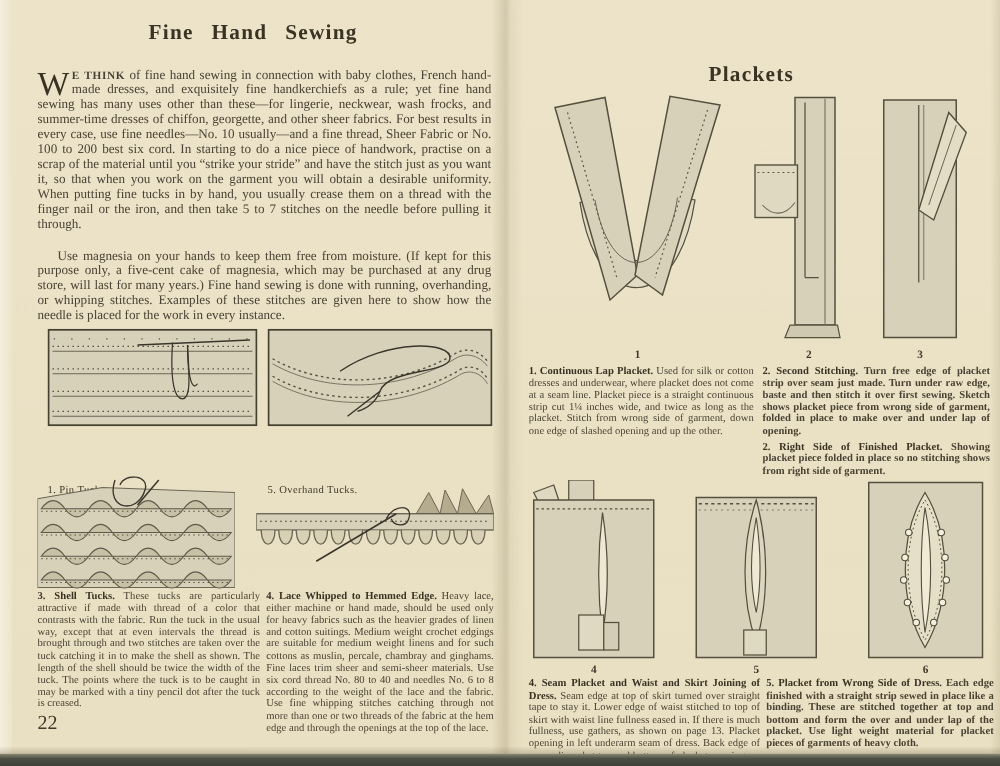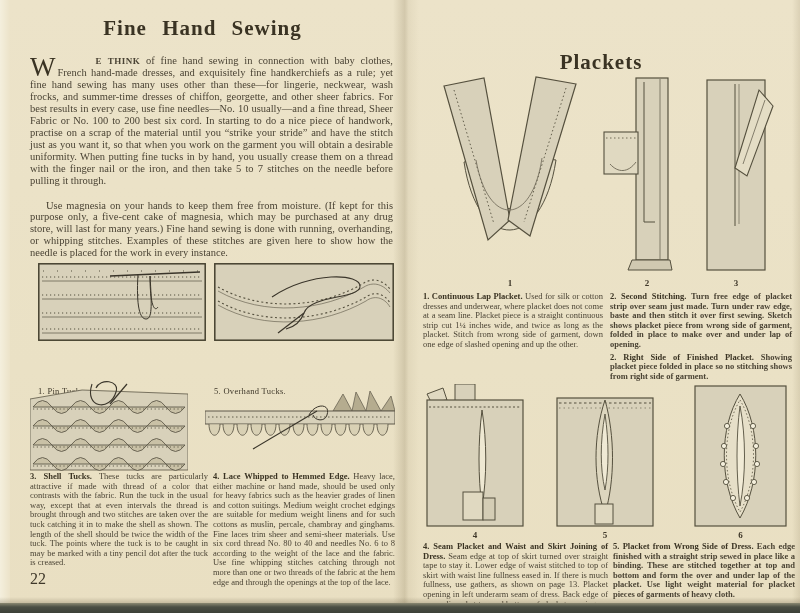--- a/index.html
+++ b/index.html
@@ -17,28 +17,28 @@
   .bottom-band{position:absolute;left:0;bottom:0;width:800px;height:10px;
                background:linear-gradient(180deg,#8a8872 0%,#4a4e44 40%,#3c4038 100%);}
   .bottom-shadow{position:absolute;left:0;bottom:10px;width:800px;height:6px;
                background:linear-gradient(180deg,rgba(90,80,55,0),rgba(90,80,55,.25));}
 
   .page{position:absolute;top:0;height:603px;}
   .page-left{left:10px;width:385px;}
   .page-right{left:405px;width:392px;margin-top:34px;}
 
   .page-title{position:absolute;left:0;width:100%;text-align:center;top:16px;
-              font-size:21px;font-weight:bold;letter-spacing:1px;word-spacing:9px;color:#3a3323;}
+              font-size:17px;font-weight:bold;letter-spacing:1px;word-spacing:9px;color:#3a3323;}
   .page-title.plackets{word-spacing:2px;}
 
   .bodytext{position:absolute;font-size:10.5px;line-height:11.9px;text-align:justify;color:#4a4334;}
   .para1{left:20px;top:44px;width:363px;}
   .para2{left:20px;top:189px;width:363px;text-indent:16px;}
   .dropcap{float:left;font-size:27px;line-height:21px;padding:2px 2px 0 0;font-weight:500;color:#3a3323;}
-  .lead-caps{font-size:9px;font-weight:bold;letter-spacing:.5px;margin-left:38px;}
+  .lead-caps{font-size:9px;font-weight:bold;letter-spacing:.5px;}
 
   .figpanel{position:absolute;}
   .figcap{position:absolute;font-size:8.5px;font-weight:normal;color:#3f382a;letter-spacing:.3px;margin-top:40px;}
 
   .smalltext{position:absolute;font-size:8.5px;line-height:9.6px;text-align:justify;color:#4a4334;margin:0;}
   .smalltext b{color:#3a3323;}
   .smalltext .cap-item{display:block;margin-bottom:3px;font-weight:bold;}
 
   .fignum{position:absolute;font-size:9px;font-weight:bold;text-align:center;color:#3f382a;}
 

